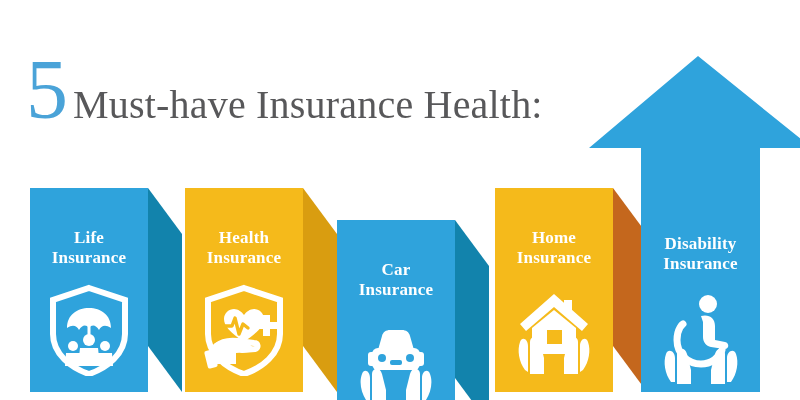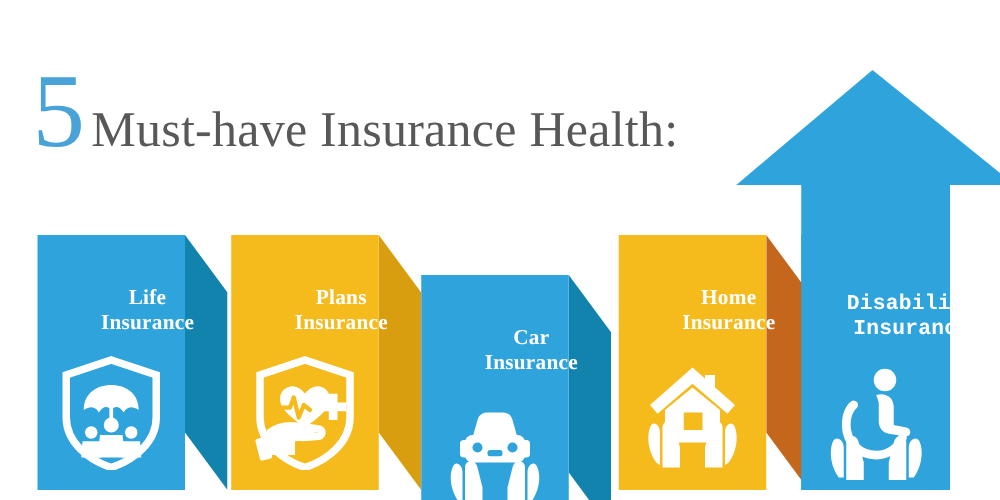--- a/index.html
+++ b/index.html
@@ -69,34 +69,33 @@
     width: 100%;
     top: 40px;
     text-align: center;
     color: #ffffff;
     font-family: "Liberation Serif", "DejaVu Serif", serif;
     font-weight: bold;
     font-size: 17px;
     line-height: 1.18;
     letter-spacing: 0.2px;
     pointer-events: none;
-    padding-left: 29px;
   }
   .icon-wrap {
     position: absolute;
     left: 50%;
     transform: translateX(-50%);
     top: 96px;
     width: 84px;
     height: 92px;
   }
   .icon-wrap svg { display: block; width: 100%; height: 100%; }
 
   
-  #col-disability .label { top: 46px; font-family: Liberation Mono, monospace; }
+  #col-disability .label { top: 46px; }
   #col-disability .icon-wrap { top: 100px; width: 92px; height: 96px; }
 
   .arrow-shape {
     position: absolute;
     left: 0;
     top: 0;
   }
 </style>
 </head>
 <body>
@@ -139,21 +138,21 @@
   </div>
 
   <div class="col" id="col-health" style="left:185px; width:118px;">
     <div class="bar" style="background:#f5ba1b;"></div>
     <div class="side" style="left:118px; width:34px;">
       <svg width="34" height="204" viewBox="0 0 34 204" preserveAspectRatio="none">
         <path d="M0 0 L34 46 L34 204 L0 158 Z" fill="#d99d10"></path>
       </svg>
     </div>
     <div class="label">
-      <span>Plans</span><br>
+      <span>Health</span><br>
       <span>Insurance</span>
     </div>
     <div class="icon-wrap">
       <svg viewBox="0 0 84 92">
         <path d="M42 4 L78 16 L78 50 C78 70 60 84 42 90 C24 84 6 70 6 50 L6 16 Z" fill="none" stroke="#ffffff" stroke-width="6"></path>
         <path d="M42 58 C28 48 22 42 22 35 C22 29 27 25 32 25 C36 25 40 28 42 31 C44 28 48 25 52 25 C57 25 62 29 62 35 C62 42 56 48 42 58 Z" fill="#ffffff"></path>
         <path d="M20 42 L30 42 L33 34 L37 50 L41 40 L46 44" fill="none" stroke="#f5ba1b" stroke-width="3.4" stroke-linecap="round" stroke-linejoin="round"></path>
         <path d="M54 38 h7 v-7 h7 v7 h7 v7 h-7 v7 h-7 v-7 h-7 z" fill="#ffffff"></path>
         <path d="M14 62 C20 57 28 56 36 57 L52 59 C56 59 57 64 53 65 L40 66" fill="none" stroke="#ffffff" stroke-width="6" stroke-linecap="round"></path>
         <path d="M8 62 C14 56 22 54 32 56 L50 58" fill="none" stroke="#ffffff" stroke-width="0"></path>

